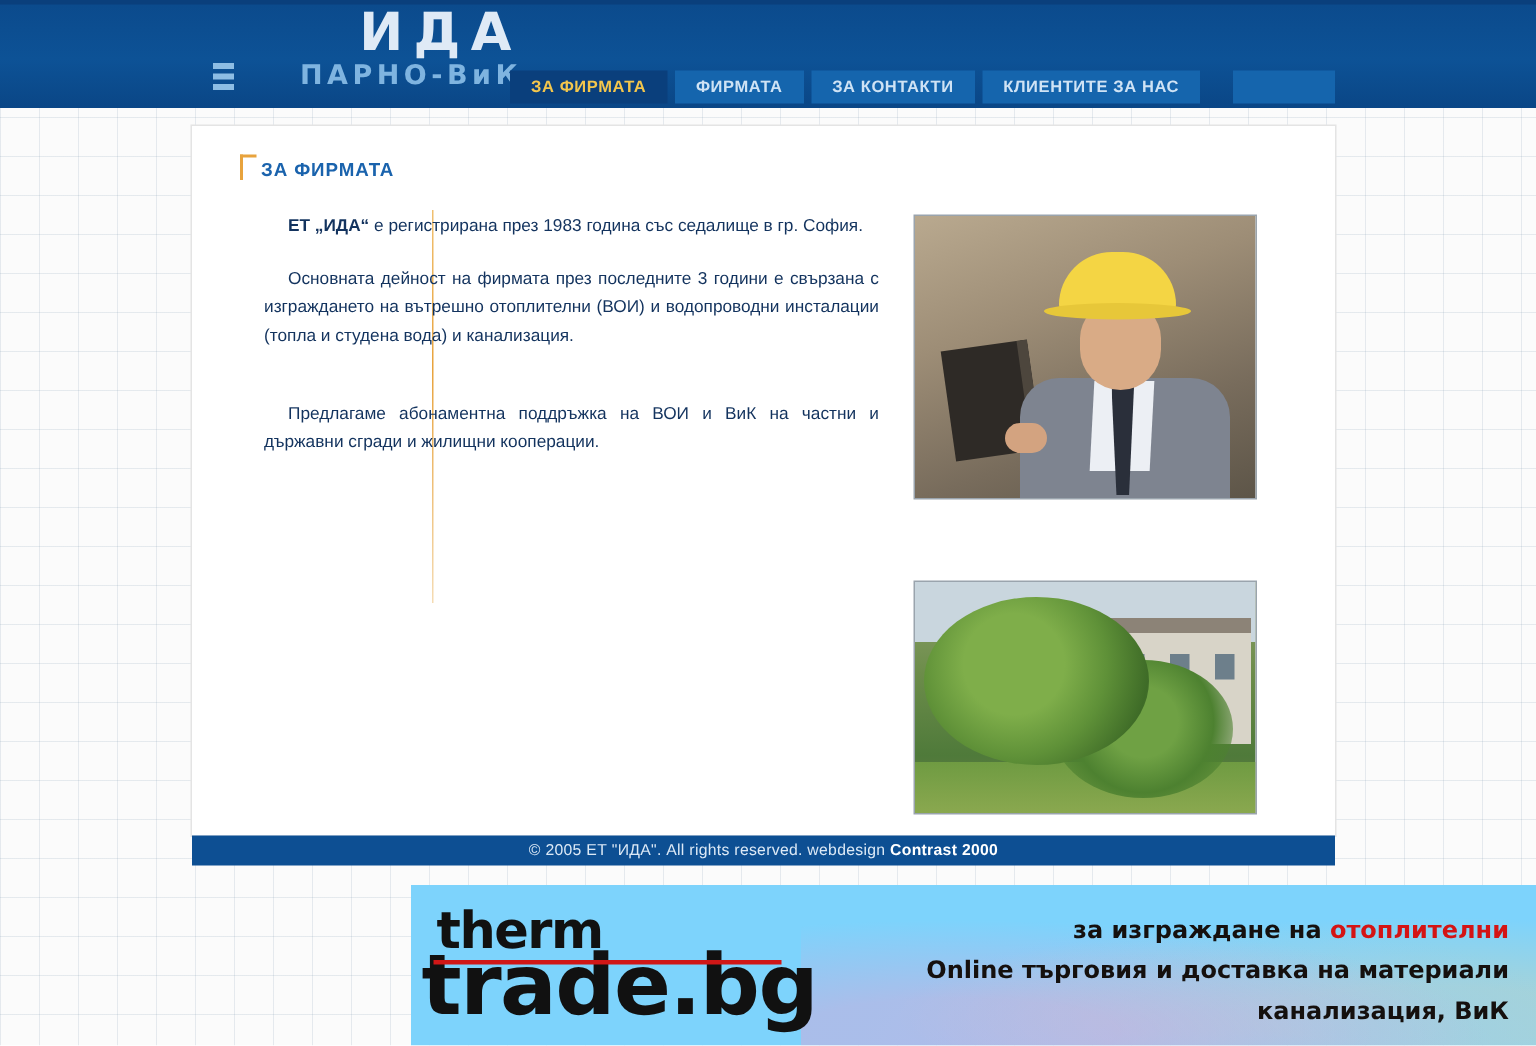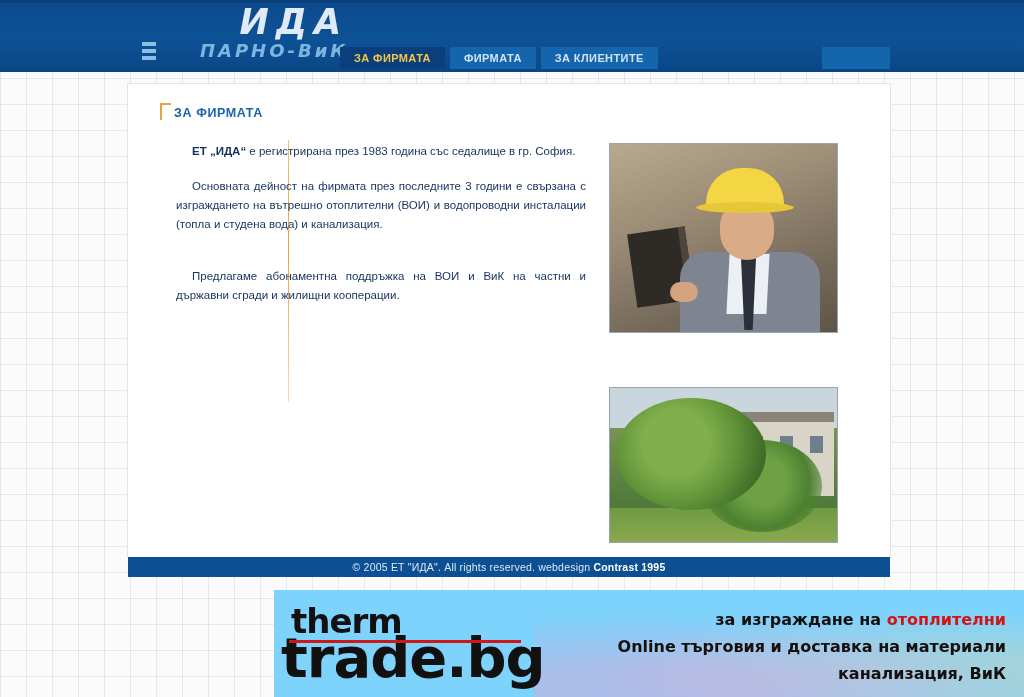--- a/index.html
+++ b/index.html
@@ -46,21 +46,20 @@
   }
 
   
   #logo {
     position: absolute;
     left: 142px;
     top: 4px;
     width: 210px;
     height: 64px;
     color: #e8f2fb;
-    font-style: italic;
   }
   #logo .logo-main {
     font-family: "DejaVu Sans", sans-serif;
     font-size: 35px;
     font-weight: bold;
     letter-spacing: 7px;
     line-height: 36px;
     color: #dfeaf6;
     text-align: right;
     padding-right: 4px;
@@ -404,21 +403,22 @@
         <span></span>
         <span></span>
     </div>
     <div class="logo-main">ИДА</div>
     <div class="logo-sub">ПАРНО-ВиК</div>
   </div>
 
   <div id="main-nav">
     <div class="nav-item active">ЗА ФИРМАТА</div>
     <div class="nav-item">ФИРМАТА</div>
-    <div class="nav-item">ЗА КЛИЕНТИТЕ</div>
+    <div class="nav-item">ЗА КОНТАКТИ</div>
+    <div class="nav-item">КЛИЕНТИТЕ ЗА НАС</div>
   </div>
   <div id="nav-tail"></div>
 </div>
 
 <div id="content-card">
 
   <div id="page-title-wrap">
     <div class="title-bracket"></div>
     <div id="page-title">ЗА ФИРМАТА</div>
   </div>
@@ -452,21 +452,21 @@
       <div class="house-win" style="left:12px;top:44px;"></div>
       <div class="house-win" style="left:42px;top:44px;"></div>
     </div>
     <div class="lawn"></div>
     <div class="tree2"></div>
     <div class="tree"></div>
   </div>
 </div>
 
 <div id="site-footer">
-  <span>© 2005 ЕТ "ИДА". All rights reserved. webdesign </span><b>Contrast 1995</b>
+  <span>© 2005 ЕТ "ИДА". All rights reserved. webdesign </span><b>Contrast 2000</b>
 </div>
 
 <div id="ad-banner">
   <div class="ad-swirl"></div>
 
   <div id="ad-logo">
     <div class="ad-logo-1">therm</div>
     <div class="ad-underline"></div>
     <div class="ad-logo-2"><span>t</span><span class="dom">rade.bg</span></div>
   </div>

